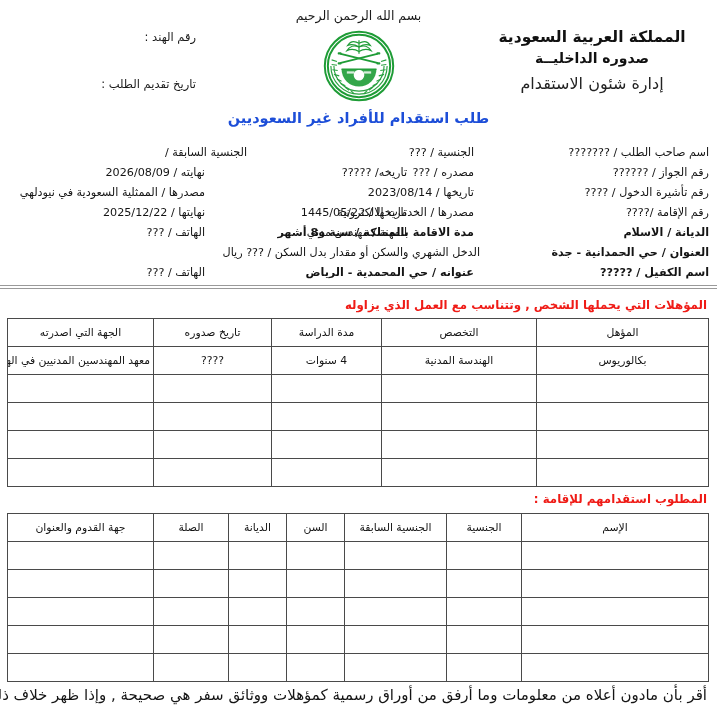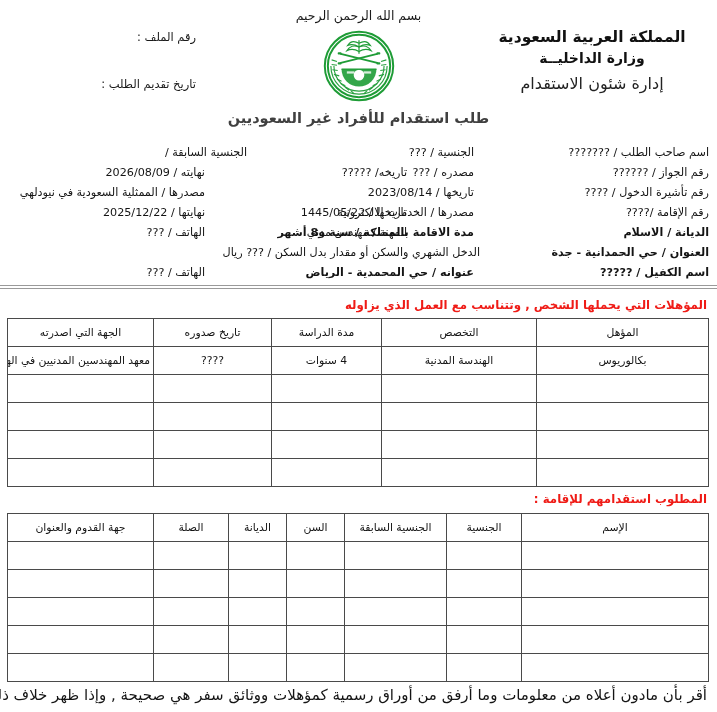--- a/index.html
+++ b/index.html
@@ -86,21 +86,21 @@
     height: 76px;
   }
   .emblem svg { display: block; width: 76px; height: 76px; }
 
   
   .form-title {
     position: absolute;
     top: 110px;
     left: 0; right: 0;
     text-align: center;
-    color: #404040;
+    color: #1d4ed8;
     font-weight: bold;
     font-size: 14.5px;
     letter-spacing: 0.3px;
   }
 
   
   .info {
     position: absolute;
     top: 143px;
     left: 0;
@@ -212,26 +212,26 @@
 </style>
 </head>
 <body>
 
 <div class="page">
 
   <div class="basmala">بسم الله الرحمن الرحيم</div>
 
   <div class="hdr-right">
     <div class="hdr-kingdom">المملكة العربية السعودية</div>
-    <div class="hdr-ministry">وزارة الداخليــة</div>
+    <div class="hdr-ministry">صدوره الداخليــة</div>
     <div class="hdr-dept">إدارة شئون الاستقدام</div>
   </div>
 
   <div class="hdr-left">
-    <div class="fld">رقم الملف :</div>
+    <div class="fld">رقم الهند :</div>
     <div class="fld second">تاريخ تقديم الطلب :</div>
   </div>
 
   <div class="emblem">
     <svg viewBox="0 0 100 100" xmlns="http://www.w3.org/2000/svg">
       <g fill="none" stroke="#1e9c36" stroke-width="2.6">
         <circle cx="50" cy="50" r="45"></circle>
         <circle cx="50" cy="50" r="41"></circle>
       </g>
 

